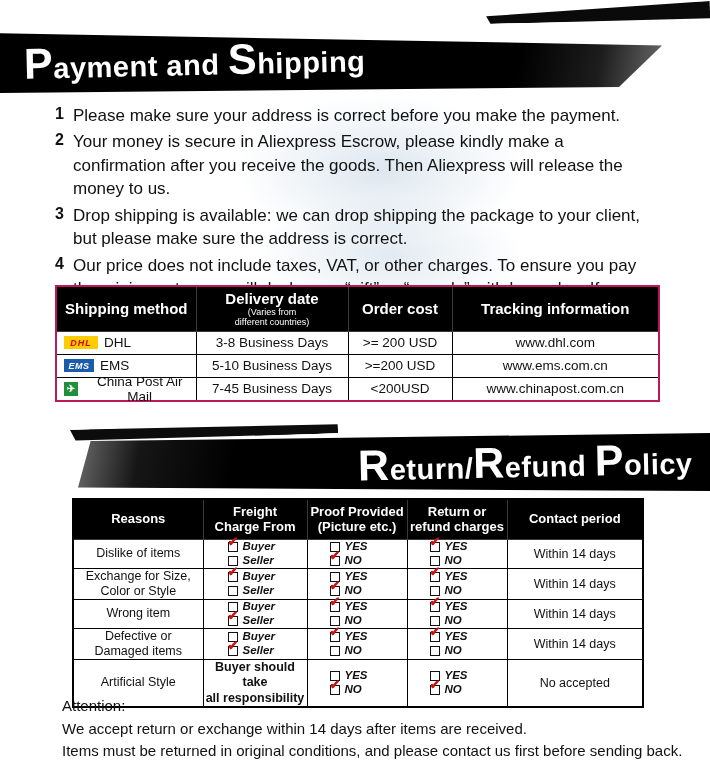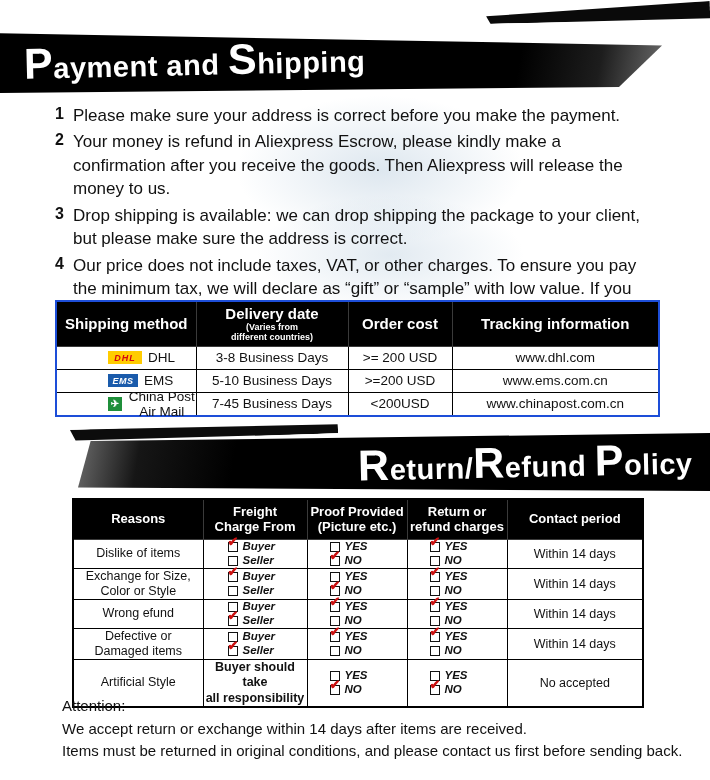--- a/index.html
+++ b/index.html
@@ -50,30 +50,30 @@
   .bsm   { font-size:29px; font-weight:bold; }
 
   
   .notes { position:absolute; left:44px; top:104px; width:614px; }
   .note  { display:flex; margin-bottom:3px; }
   .note-num  { flex:0 0 20px; text-align:right; margin-right:9px; font-weight:bold; font-size:16px; line-height:1.3; }
   .note-text { font-size:17px; line-height:1.38; }
 
   
   table { border-collapse:collapse; table-layout:fixed; }
-  .ship-table { position:absolute; left:55px; top:300px; width:603px; border:2px solid #1d4ed8; }
+  .ship-table { position:absolute; left:55px; top:285px; width:603px; border:2px solid #be185d; }
   .ship-table th {
     background:#000; color:#fff; font-size:15px; font-weight:bold;
     height:45px; border:1px solid #3a3a3a; text-align:center; vertical-align:middle;
   }
-  .th-sub { font-size:9px; font-weight:bold; line-height:1.15; white-space:pre-line; }
+  .th-sub { font-size:9px; font-weight:normal; line-height:1.15; white-space:pre-line; }
   .ship-table td {
     border:1px solid #000; height:22px; font-size:13.5px; text-align:center; vertical-align:middle;
   }
-  .method-cell { display:flex; align-items:center; gap:6px; padding-left:7px; height:22px;margin-left:44px; }
+  .method-cell { display:flex; align-items:center; gap:6px; padding-left:7px; height:22px; }
   .logo { display:inline-flex; align-items:center; justify-content:center; flex:0 0 auto;
           font-weight:bold; font-style:italic; }
   .logo-dhl { width:34px; height:13px; background:#ffcc00; color:#d40511; font-size:9px; letter-spacing:1px; }
   .logo-ems { width:30px; height:13px; background:#1a5bab; color:#fff; font-size:9px; letter-spacing:.5px; }
   .logo-cp  { width:14px; height:14px; background:#1f8f3a; color:#fff; font-size:10px; font-style:normal; }
 
   
   .policy-table { position:absolute; left:72px; top:498px; width:570px; border:2px solid #000; }
   .policy-table th {
     background:#000; color:#fff; font-size:13px; font-weight:bold; height:40px;
@@ -110,21 +110,21 @@
     <div class="banner1-text"><span class="cap">P</span><span class="bsm">ayment and </span><span class="cap">S</span><span class="bsm">hipping</span></div>
   </div>
 
   <div class="notes">
     <div class="note">
       <span class="note-num">1</span>
       <span class="note-text">Please make sure your address is correct before you make the payment.</span>
     </div>
     <div class="note">
       <span class="note-num">2</span>
-      <span class="note-text">Your money is refund in Aliexpress Escrow, please kindly make a confirmation after you receive the goods. Then Aliexpress will release the money to us.</span>
+      <span class="note-text">Your money is secure in Aliexpress Escrow, please kindly make a confirmation after you receive the goods. Then Aliexpress will release the money to us.</span>
     </div>
     <div class="note">
       <span class="note-num">3</span>
       <span class="note-text">Drop shipping is available: we can drop shipping the package to your client, but please make sure the address is correct.</span>
     </div>
     <div class="note">
       <span class="note-num">4</span>
       <span class="note-text">Our price does not include taxes, VAT, or other charges. To ensure you pay the minimum tax, we will declare as “gift” or “sample” with low value. If you have any special request, please contact us first.</span>
     </div>
   </div>
@@ -300,21 +300,21 @@
               <span class="box">
                 <span class="mark"></span>
               </span>
               <span class="chklabel">NO</span>
             </div>
         </td>
         <td class="period">Within 14 days</td>
       </tr>
 
       <tr>
-        <td class="pre">Wrong efund</td>
+        <td class="pre">Wrong item</td>
         <td>
           <div class="chkline">
               <span class="box">
                 <span class="mark"></span>
               </span>
               <span class="chklabel">Buyer</span>
             </div>
           <div class="chkline">
               <span class="box">
                 <span class="mark">✔</span>

